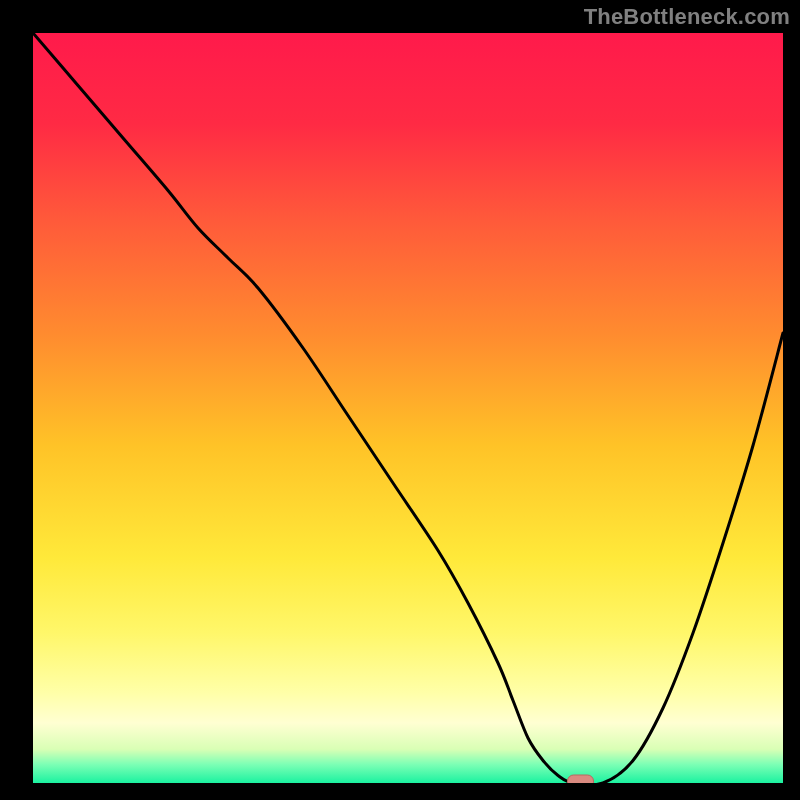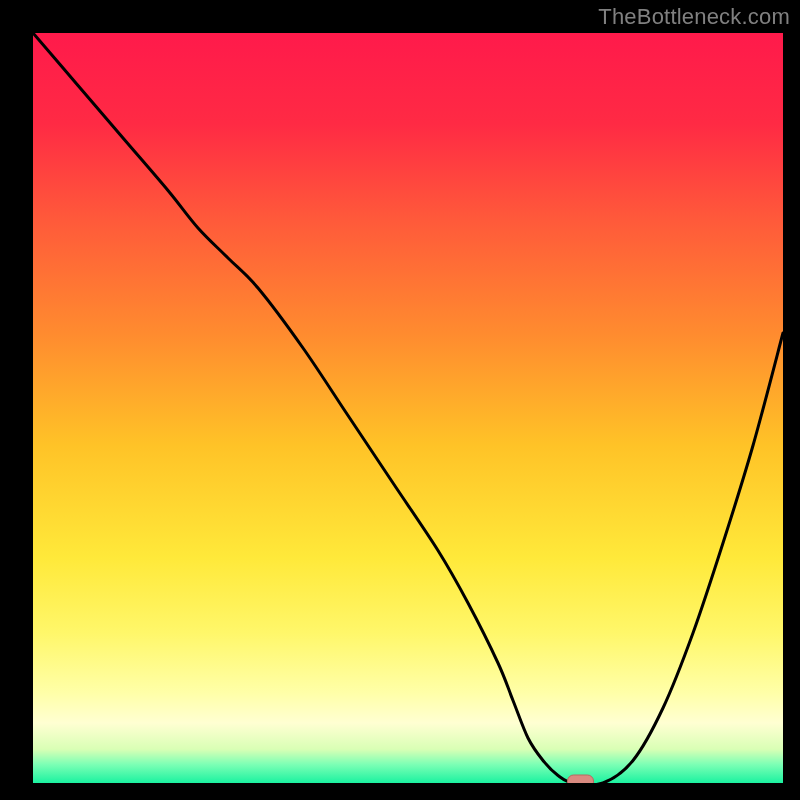--- a/index.html
+++ b/index.html
@@ -18,21 +18,21 @@
     width: 800px;
     height: 800px;
     background: #000;
   }
   .watermark {
     position: absolute;
     top: 4px;
     right: 10px;
     color: #808080;
     font-size: 22px;
-    font-weight: 400;
+    font-weight: 700;
     letter-spacing: 0.2px;
     user-select: none;
   }
   .plot {
     position: absolute;
     left: 33px;
     top: 33px;
     width: 750px;
     height: 750px;
   }

